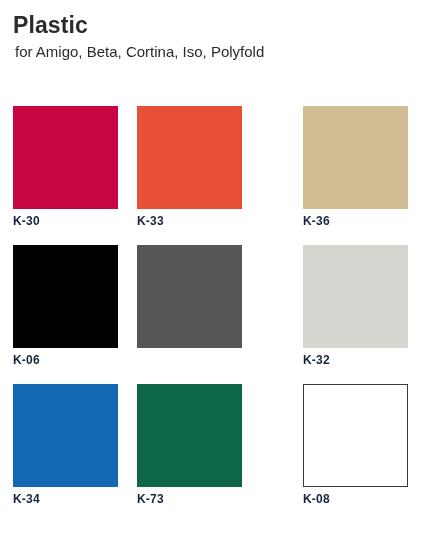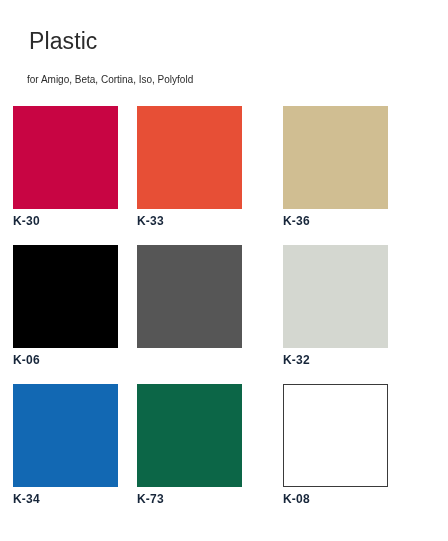--- a/index.html
+++ b/index.html
@@ -25,33 +25,33 @@
 
   
   .header {
     position: absolute;
     left: 13px;
     top: 10px;
     width: 420px;
   }
   .page-title {
     font-size: 23px;
-    font-weight: 400;
+    font-weight: 700;
     line-height: 30px;
     letter-spacing: 0.1px;
     color: #2b2b2b;
-    margin: 16px;
+    margin: 0;
     white-space: nowrap;
   }
   .page-subtitle {
-    font-size: 10px;
+    font-size: 15px;
     font-weight: 400;
     line-height: 16px;
     color: #2b2b2b;
-    margin: 4px 0 0 14px;
+    margin: 4px 0 0 2px;
     white-space: nowrap;
   }
 
   
   .swatch-grid {
     position: absolute;
     left: 13px;
     top: 106px;
     width: 400px;
   }
@@ -60,21 +60,21 @@
     height: 139px;
     position: relative;
   }
   .swatch-cell {
     position: absolute;
     top: 0;
     width: 105px;
   }
   .swatch-cell.col-0 { left: 0px; }
   .swatch-cell.col-1 { left: 124px; }
-  .swatch-cell.col-2 { left: 270px; }
+  .swatch-cell.col-2 { left: 290px; }
 
   .swatch-chip {
     width: 105px;
     height: 103px;
     box-sizing: border-box;
     display: block;
   }
   .swatch-chip.bordered {
     border: 1px solid #3a3a3a;
   }

